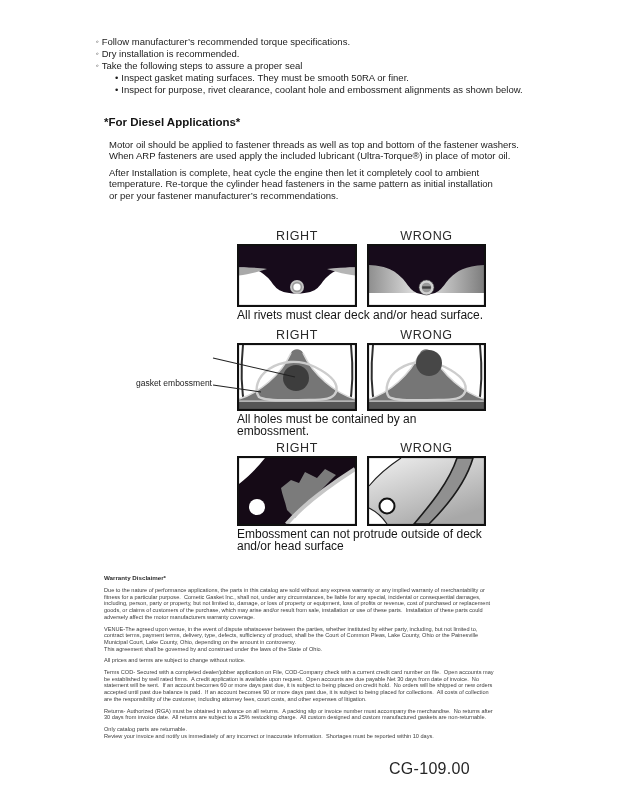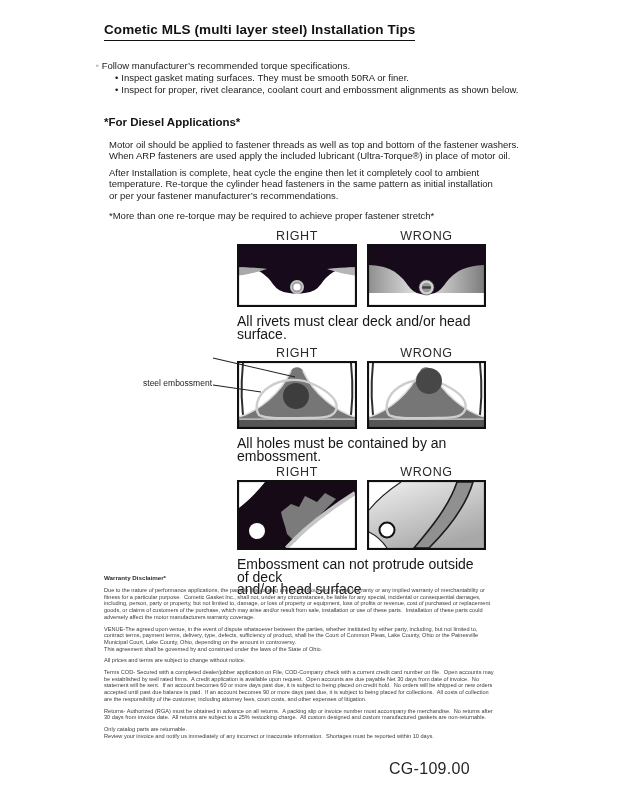--- a/index.html
+++ b/index.html
@@ -2,74 +2,74 @@
 <html><head>
 <meta charset="utf-8">
 <style>
   html,body{margin:0;padding:0;background:#ffffff;}
   .page{position:relative;width:618px;height:800px;background:#ffffff;
         font-family:"Liberation Sans","DejaVu Sans",sans-serif;color:#1d1d1d;overflow:hidden;}
 
   .title{position:absolute;left:104px;top:22px;margin:0;font-size:13.5px;font-weight:bold;
          letter-spacing:.1px;color:#111;border-bottom:1.8px solid #111;padding-bottom:2.5px;display:inline-block;}
 
-  .tips{position:absolute;left:96px;top:60px;font-size:9.5px;line-height:12.1px;color:#1c1c1c;}
+  .tips{position:absolute;left:96px;top:36px;font-size:9.5px;line-height:12.1px;color:#1c1c1c;}
   .tip{white-space:nowrap;}
   .tip .b1{display:inline-block;font-size:7.5px;vertical-align:1px;margin-right:3px;}
   .tip .b2{display:inline-block;margin-right:3px;}
   .tip.lvl2{padding-left:19px;}
 
   .diesel-h{position:absolute;left:104px;top:116px;margin:0;font-size:11.5px;font-weight:bold;color:#141414;}
   .body-text{position:absolute;left:105px;margin:4px;font-size:9.5px;line-height:11.4px;
              white-space:pre-line;color:#1c1c1c;width:450px;}
   .p1{top:135px;}
   .p2{top:163px;}
   .note{top:206px;}
 
   .diagrams{position:absolute;left:237px;top:229px;width:249px;}
   .dhead{display:flex;gap:10px;height:15px;font-size:12.5px;color:#2a2a2a;letter-spacing:.6px;}
   .dhead .hl{width:120px;text-align:center;}
   .dhead .hr{width:119px;text-align:center;}
   .dboxes{display:flex;gap:10px;}
   .dboxes svg{display:block;}
-  .dcap{font-size:14px;line-height:12.5px;margin-top:8px;white-space:pre-line;color:#161616;}
+  .dcap{font-size:12px;line-height:12.5px;margin-top:2px;white-space:pre-line;color:#161616;}
   .mt1{margin-top:6px;}
   .mt2{margin-top:3px;}
 
   .lbl{position:absolute;text-align:right;font-size:8.5px;line-height:9.8px;color:#222;white-space:pre-line;}
   .lbl-coolant{left:104px;top:345px;width:108px;}
   .lbl-emboss{left:96px;top:379px;width:116px;}
   .leader{position:absolute;left:212px;top:349px;}
 
   .disclaimer{position:absolute;left:104px;top:574px;color:#3c3c3c;width:460px;}
   .disclaimer h2{margin:0 0 6px 0;font-size:6.2px;font-weight:bold;color:#2b2b2b;}
   .disclaimer p{margin:0 0 5px 0;font-size:5.6px;line-height:6.7px;white-space:pre;}
 
   .footer{position:absolute;left:389px;top:760px;font-size:16px;letter-spacing:.3px;color:#262626;}
 </style>
 </head>
 <body>
 
 <div class="page">
 
-  <h1 class="title">Cometic MLS (multi layer steel) Installation Tips</h1>
 
   <div class="tips">
     <div class="tip lvl1"><span class="b1">◦</span><span>Follow manufacturer’s recommended torque specifications.</span></div>
+    <div class="tip lvl1"><span class="b1">◦</span><span>Dry installation is recommended.</span></div>
+    <div class="tip lvl1"><span class="b1">◦</span><span>Take the following steps to assure a proper seal</span></div>
     <div class="tip lvl2"><span class="b2">•</span><span>Inspect gasket mating surfaces.  They must be smooth 50RA or finer.</span></div>
-    <div class="tip lvl2"><span class="b2">•</span><span>Inspect for proper, rivet clearance, coolant court and embossment alignments as shown below.</span></div>
+    <div class="tip lvl2"><span class="b2">•</span><span>Inspect for purpose, rivet clearance, coolant hole and embossment alignments as shown below.</span></div>
   </div>
 
   <h2 class="diesel-h">*For Diesel Applications*</h2>
   <p class="body-text p1">Motor oil should be applied to fastener threads as well as top and bottom of the fastener washers.
 When ARP fasteners are used apply the included lubricant (Ultra-Torque®) in place of motor oil.</p>
   <p class="body-text p2">After Installation is complete, heat cycle the engine then let it completely cool to ambient
 temperature. Re-torque the cylinder head fasteners in the same pattern as initial installation
 or per your fastener manufacturer’s recommendations.</p>
-  <p class="body-text note">*More than one re-torque may be required to achieve proper fastener stretch*</p>
 
   <div class="diagrams">
 
     <div class="dhead">
       <span class="hl">RIGHT</span>
       <span class="hr">WRONG</span>
     </div>
     <div class="dboxes">
       <svg width="120" height="63" viewBox="0 0 120 63">
         <rect x="1" y="1" width="118" height="61" fill="#ffffff"></rect>
@@ -163,21 +163,21 @@
         <path d="M2,52 C10,56 16,62 20,68" stroke="#222222" stroke-width="1.2" fill="none"></path>
         <path d="M90,2 H106 C99,26 80,50 62,68 H47 C64,48 82,26 90,2 Z" fill="#909090" stroke="#1b1b1b" stroke-width="1.6"></path>
         <circle cx="20" cy="50" r="7.5" fill="#ffffff" stroke="#111111" stroke-width="2"></circle>
         <rect x="1" y="1" width="117" height="68" fill="none" stroke="#101010" stroke-width="2.2"></rect>
       </svg>
     </div>
     <div class="dcap">Embossment can not protrude outside of deck
 and/or head surface</div>
   </div>
 
-  <div class="lbl lbl-emboss">steel embossment</div>
+  <div class="lbl lbl-emboss">gasket embossment</div>
   <svg class="leader" width="90" height="48" viewBox="0 0 90 48">
     <line x1="1" y1="9" x2="83" y2="28" stroke="#222222" stroke-width="1.1"></line>
     <line x1="1" y1="36" x2="49" y2="43" stroke="#222222" stroke-width="1.1"></line>
   </svg>
 
   <div class="disclaimer">
     <h2>Warranty Disclaimer*</h2>
     <p>Due to the nature of performance applications, the parts in this catalog are sold without any express warranty or any implied warranty of merchantability or
 fitness for a particular purpose.  Cometic Gasket Inc., shall not, under any circumstances, be liable for any special, incidental or consequential damages,
 including, person, party or property, but not limited to, damage, or loss of property or equipment, loss of profits or revenue, cost of purchased or replacement

